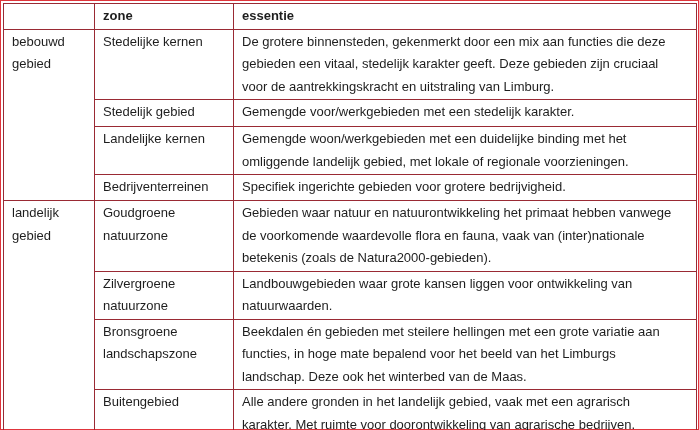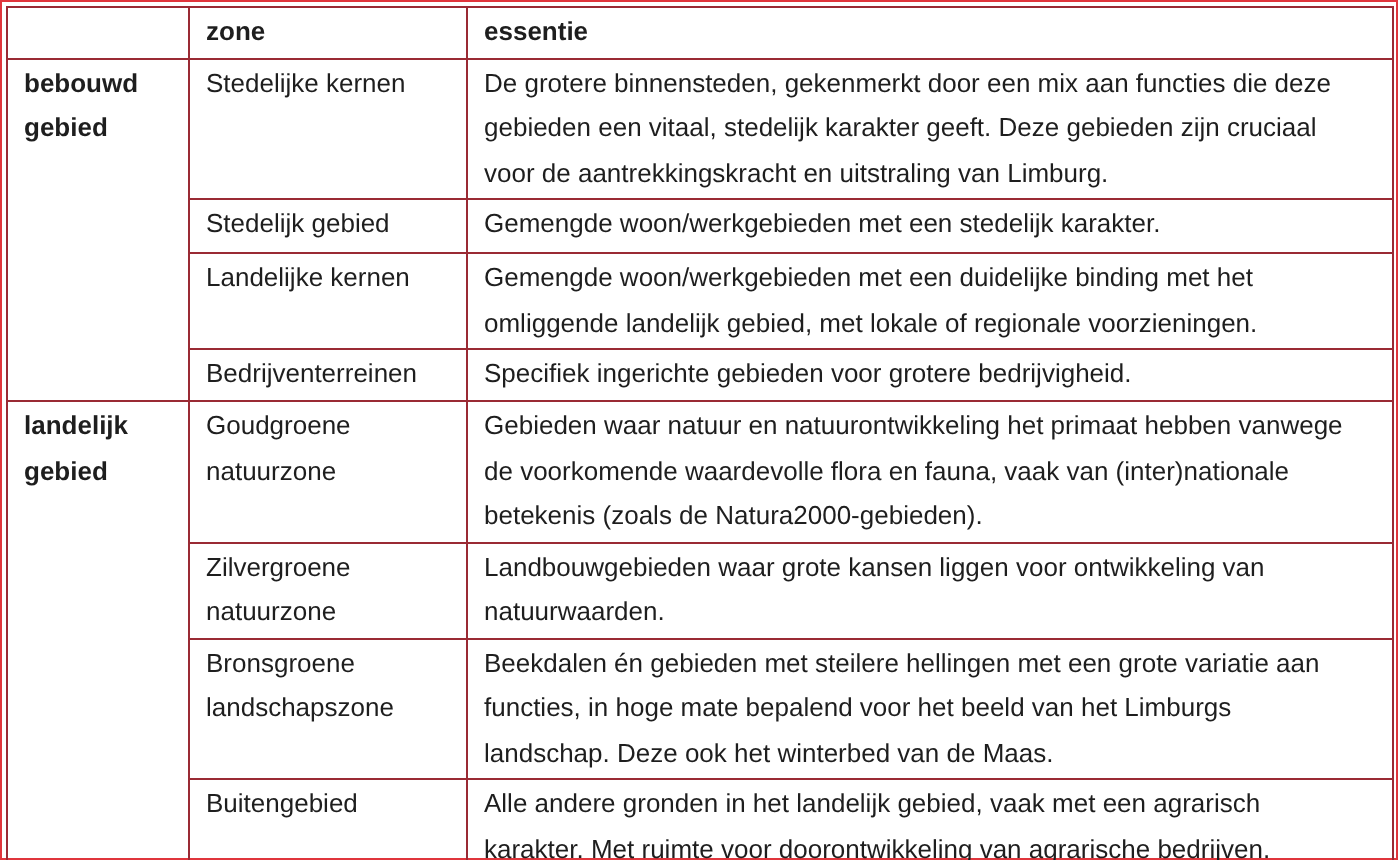--- a/index.html
+++ b/index.html
@@ -37,21 +37,21 @@
       padding: 1px 16px 1px 8px;
     }
     table.zones th {
       font-weight: bold;
       height: 22px;
       padding-top: 1px;
     }
     col.c1 { width: 91px; }
     col.c2 { width: 139px; }
     col.c3 { width: 463px; }
-    .group { font-weight: bold; }
+    .group { font-weight: normal; }
     tr.r1 td { height: 66px; }
     tr.r2 td { height: 24px; margin-left: 47px; }
     tr.r3 td { height: 44px; }
     tr.r4 td { height: 23px; margin-top: 38px; }
     tr.r5 td { height: 65px; }
     tr.r6 td { height: 45px; }
     tr.r7 td { height: 65px; }
     tr.r8 td { height: 42px; }
   </style>
 </head>
@@ -73,21 +73,21 @@
     </tr>
   </thead>
   <tbody>
     <tr class="r1">
       <td rowspan="4" class="group">bebouwd gebied</td>
       <td>Stedelijke kernen</td>
       <td>De grotere binnensteden, gekenmerkt door een mix aan functies die deze gebieden een vitaal, stedelijk karakter geeft. Deze gebieden zijn cruciaal voor de aantrekkingskracht en uitstraling van Limburg.</td>
     </tr>
     <tr class="r2">
       <td>Stedelijk gebied</td>
-      <td>Gemengde woon/werkgebieden met een stedelijk karakter.</td>
+      <td>Gemengde voor/werkgebieden met een stedelijk karakter.</td>
     </tr>
     <tr class="r3">
       <td>Landelijke kernen</td>
       <td>Gemengde woon/werkgebieden met een duidelijke binding met het omliggende landelijk gebied, met lokale of regionale voorzieningen.</td>
     </tr>
     <tr class="r4">
       <td>Bedrijventerreinen</td>
       <td>Specifiek ingerichte gebieden voor grotere bedrijvigheid.</td>
     </tr>
     <tr class="r5">

